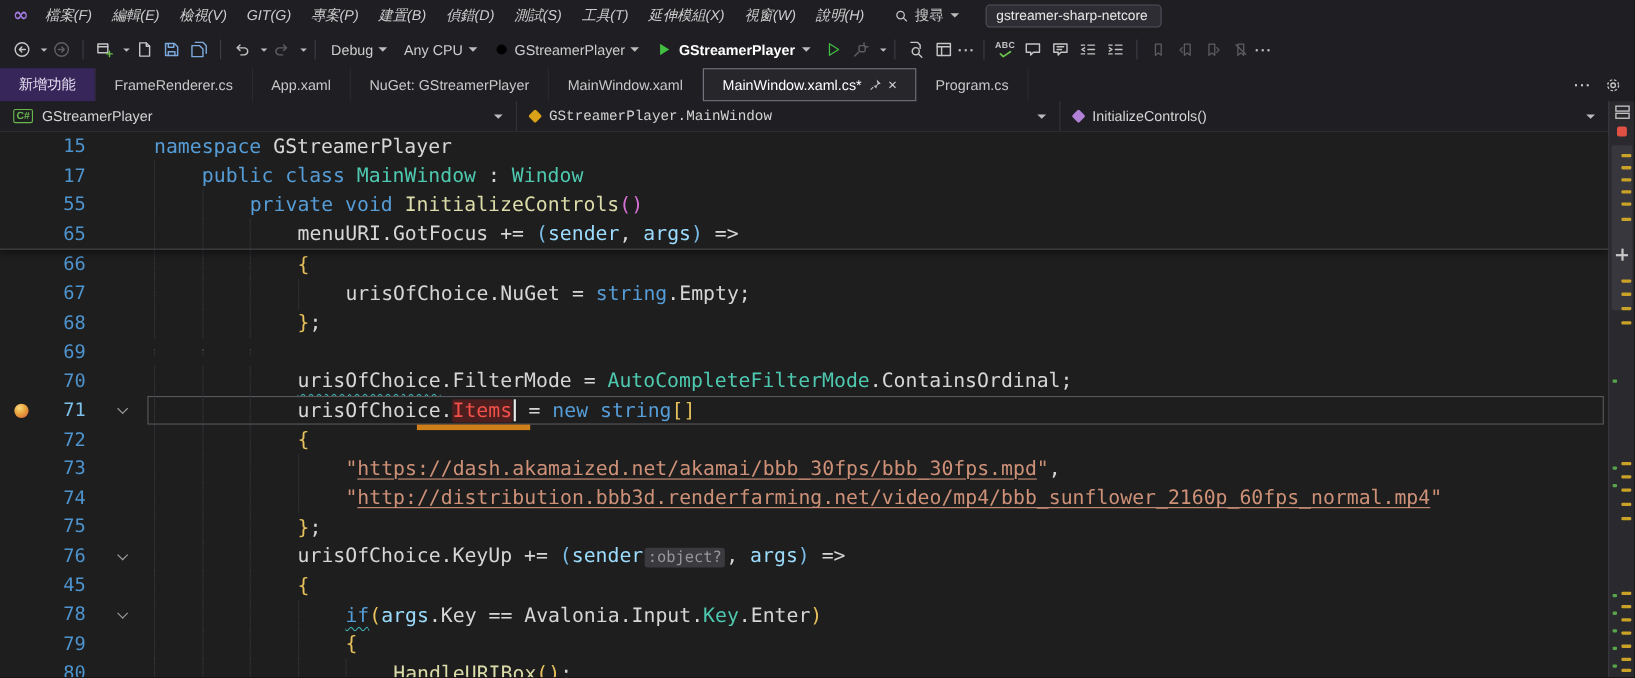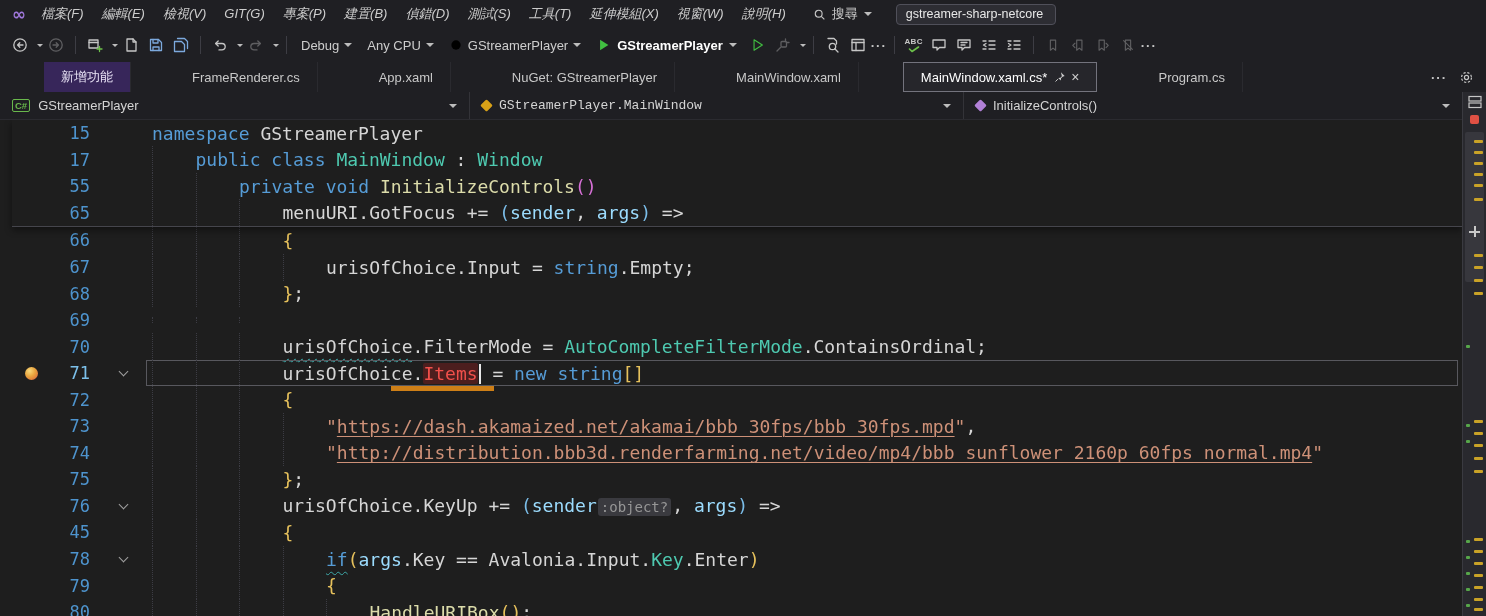--- a/index.html
+++ b/index.html
@@ -24,39 +24,39 @@
   .ic svg { stroke:#C6C6C6; fill:none; stroke-width:1.3; stroke-linecap:round; stroke-linejoin:round; }
   .ic.dim { opacity:.38; }
   .tsep { width:1px; height:18px; background:#3D3D44; margin:0 6px; flex:none; }
   .combo { display:flex; align-items:center; height:24px; padding:0 7px; border-radius:3px; font-size:13px; color:#CDCDCD; gap:5px; white-space:nowrap; }
   .run-button { display:flex; align-items:center; gap:6px; padding:0 8px; height:26px; border-radius:3px; font-size:13px; color:#FFF; font-weight:bold; }
   .abc { display:flex; flex-direction:column; align-items:center; line-height:1; }
   .abc span { font-size:8px; font-weight:bold; color:#C6C6C6; letter-spacing:.4px; }
   
   .tabbar { height:30px; background:#1F1F23; display:flex; align-items:stretch; }
   .tabs-container { display:flex; align-items:stretch; }
-  .tab { display:flex; align-items:center; gap:7px; padding:0 17px; font-size:13px; color:#C8C8C8; border-right:1px solid #2A2A2F; white-space:nowrap;margin-left:44px; }
+  .tab { display:flex; align-items:center; gap:7px; padding:0 17px; font-size:13px; color:#C8C8C8; border-right:1px solid #2A2A2F; white-space:nowrap; }
   .tab.highlight { background:#37265A; color:#E8E2F5; }
   .tab.active { background:#26262B; border:1px solid #73737D; color:#FFFFFF; }
   .tab-close { font-size:14px; color:#CFCFCF; margin-left:-2px; }
   .tab-ic { display:inline-flex; }
   .tabbar-right { margin-left:auto; display:flex; align-items:center; gap:12px; padding-right:12px; color:#C6C6C6; }
   .dots { font-size:13px; font-weight:bold; letter-spacing:1px; color:#C6C6C6; }
   
   .navbar { height:28px; background:#1F1F23; border-bottom:1px solid #2B2B30; display:flex; align-items:stretch; margin-right:24px; }
   .nav-combo { display:flex; align-items:center; gap:8px; padding:0 12px; border-right:1px solid #333338; font-size:13px; color:#D4D4D4; }
   .nav-combo .chevron { margin-left:auto; }
   .nc1 { width:470px; } .nc2 { width:494px;font-family:Liberation Mono, monospace; } .nc3 { flex:1; border-right:none; }
   .badge-cs { font-size:9.5px; font-weight:bold; color:#69B84C; border:1px solid #69B84C; border-radius:2px; padding:0 2px; line-height:11px; }
   .diamond { width:9px; height:9px; transform:rotate(45deg); border-radius:1.5px; }
   .diamond.class { background:#D8A117; }
   .diamond.method { background:#B180D7; }
   
   .editor { position:absolute; top:120px; left:0; width:1462px; bottom:0; background:#1E1E1E; overflow:hidden;
-            font-family:"DejaVu Sans Mono", monospace; font-size:18px;padding-left:12px; }
+            font-family:"DejaVu Sans Mono", monospace; font-size:18px; }
   .sticky { position:relative; z-index:2; background:#1E1E1E; border-bottom:1px solid #45454C; box-shadow:0 3px 7px rgba(0,0,0,.45); }
   .cl { display:flex; align-items:center; height:26.55px; position:relative; }
   .glyph { width:30px; flex:none; height:100%; position:relative; }
   .lnum { width:48px; flex:none; text-align:right; color:#4E94CE; font-size:17px; }
   .cur .lnum { color:#7CC0EA; }
   .fold { width:62px; flex:none; position:relative; height:100%; }
   .chev { position:absolute; left:30px; top:8px; width:7px; height:7px; border-right:1.6px solid #A0A0A0; border-bottom:1.6px solid #A0A0A0; transform:rotate(45deg); }
   .codec { flex:1; position:relative; white-space:pre; color:#D6D6D6; }
   .ig { position:absolute; top:-3px; bottom:-3px; width:0; border-left:1px dotted #3C3C44; }
   .cl.cur::before { content:""; position:absolute; left:134px; right:4px; top:0; bottom:0; border:1px solid #58585E; pointer-events:none; }
@@ -382,21 +382,21 @@
         <div class="cl">
           <div class="glyph"></div>
           <div class="lnum">66</div>
           <div class="fold"></div>
           <div class="codec" style="padding-left: 130.5px;"><span class="ig" style="left: 0px;"></span><span class="ig" style="left: 43.5px;"></span><span class="ig" style="left: 87px;"></span><span class="tk-g">{</span></div>
         </div>
         <div class="cl">
           <div class="glyph"></div>
           <div class="lnum">67</div>
           <div class="fold"></div>
-          <div class="codec" style="padding-left: 174px;"><span class="ig" style="left: 0px;"></span><span class="ig" style="left: 43.5px;"></span><span class="ig" style="left: 87px;"></span><span class="ig" style="left: 130.5px;"></span><span class="tk-p">urisOfChoice</span><span class="tk-p">.Input = </span><span class="tk-k">string</span><span class="tk-p">.Empty;</span></div>
+          <div class="codec" style="padding-left: 174px;"><span class="ig" style="left: 0px;"></span><span class="ig" style="left: 43.5px;"></span><span class="ig" style="left: 87px;"></span><span class="ig" style="left: 130.5px;"></span><span class="tk-p">urisOfChoice</span><span class="tk-p">.NuGet = </span><span class="tk-k">string</span><span class="tk-p">.Empty;</span></div>
         </div>
         <div class="cl">
           <div class="glyph"></div>
           <div class="lnum">68</div>
           <div class="fold"></div>
           <div class="codec" style="padding-left: 130.5px;"><span class="ig" style="left: 0px;"></span><span class="ig" style="left: 43.5px;"></span><span class="ig" style="left: 87px;"></span><span class="tk-g">}</span><span class="tk-p">;</span></div>
         </div>
         <div class="cl">
           <div class="glyph"></div>
           <div class="lnum">69</div>

